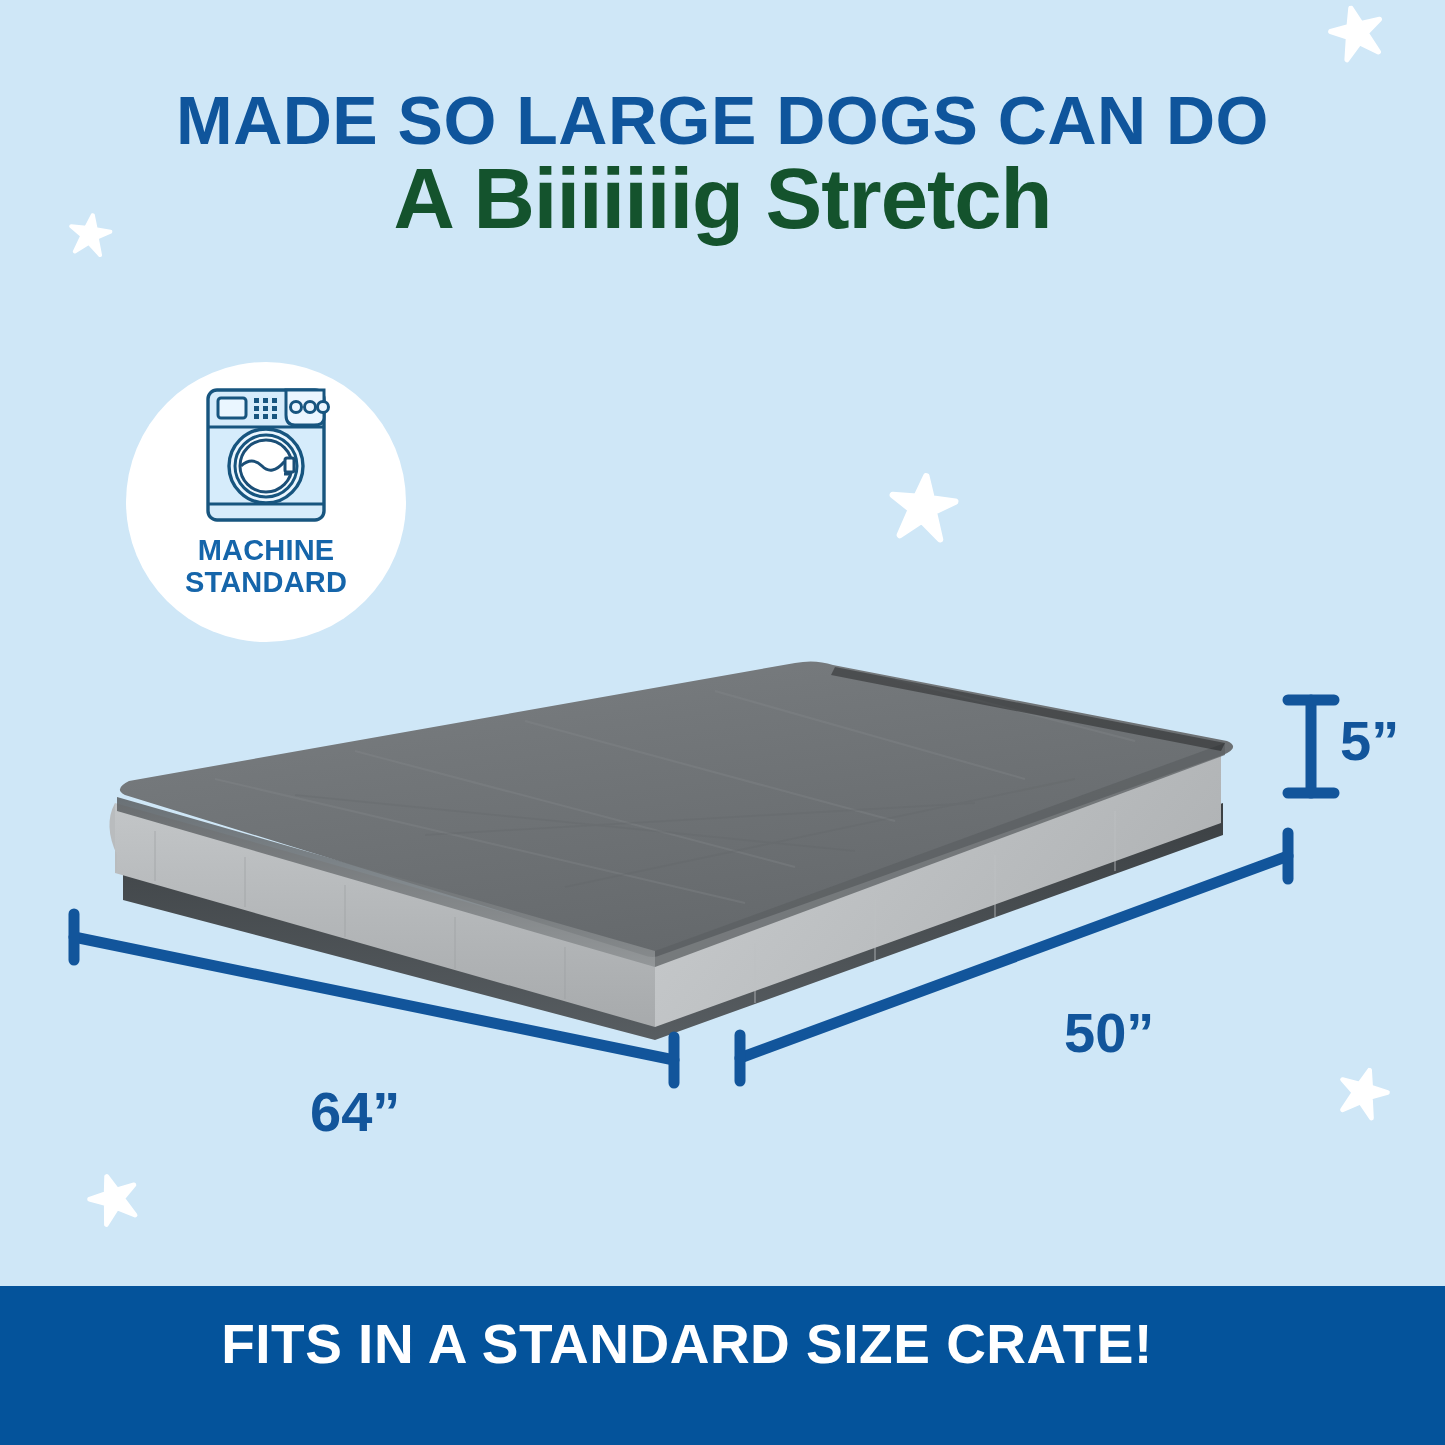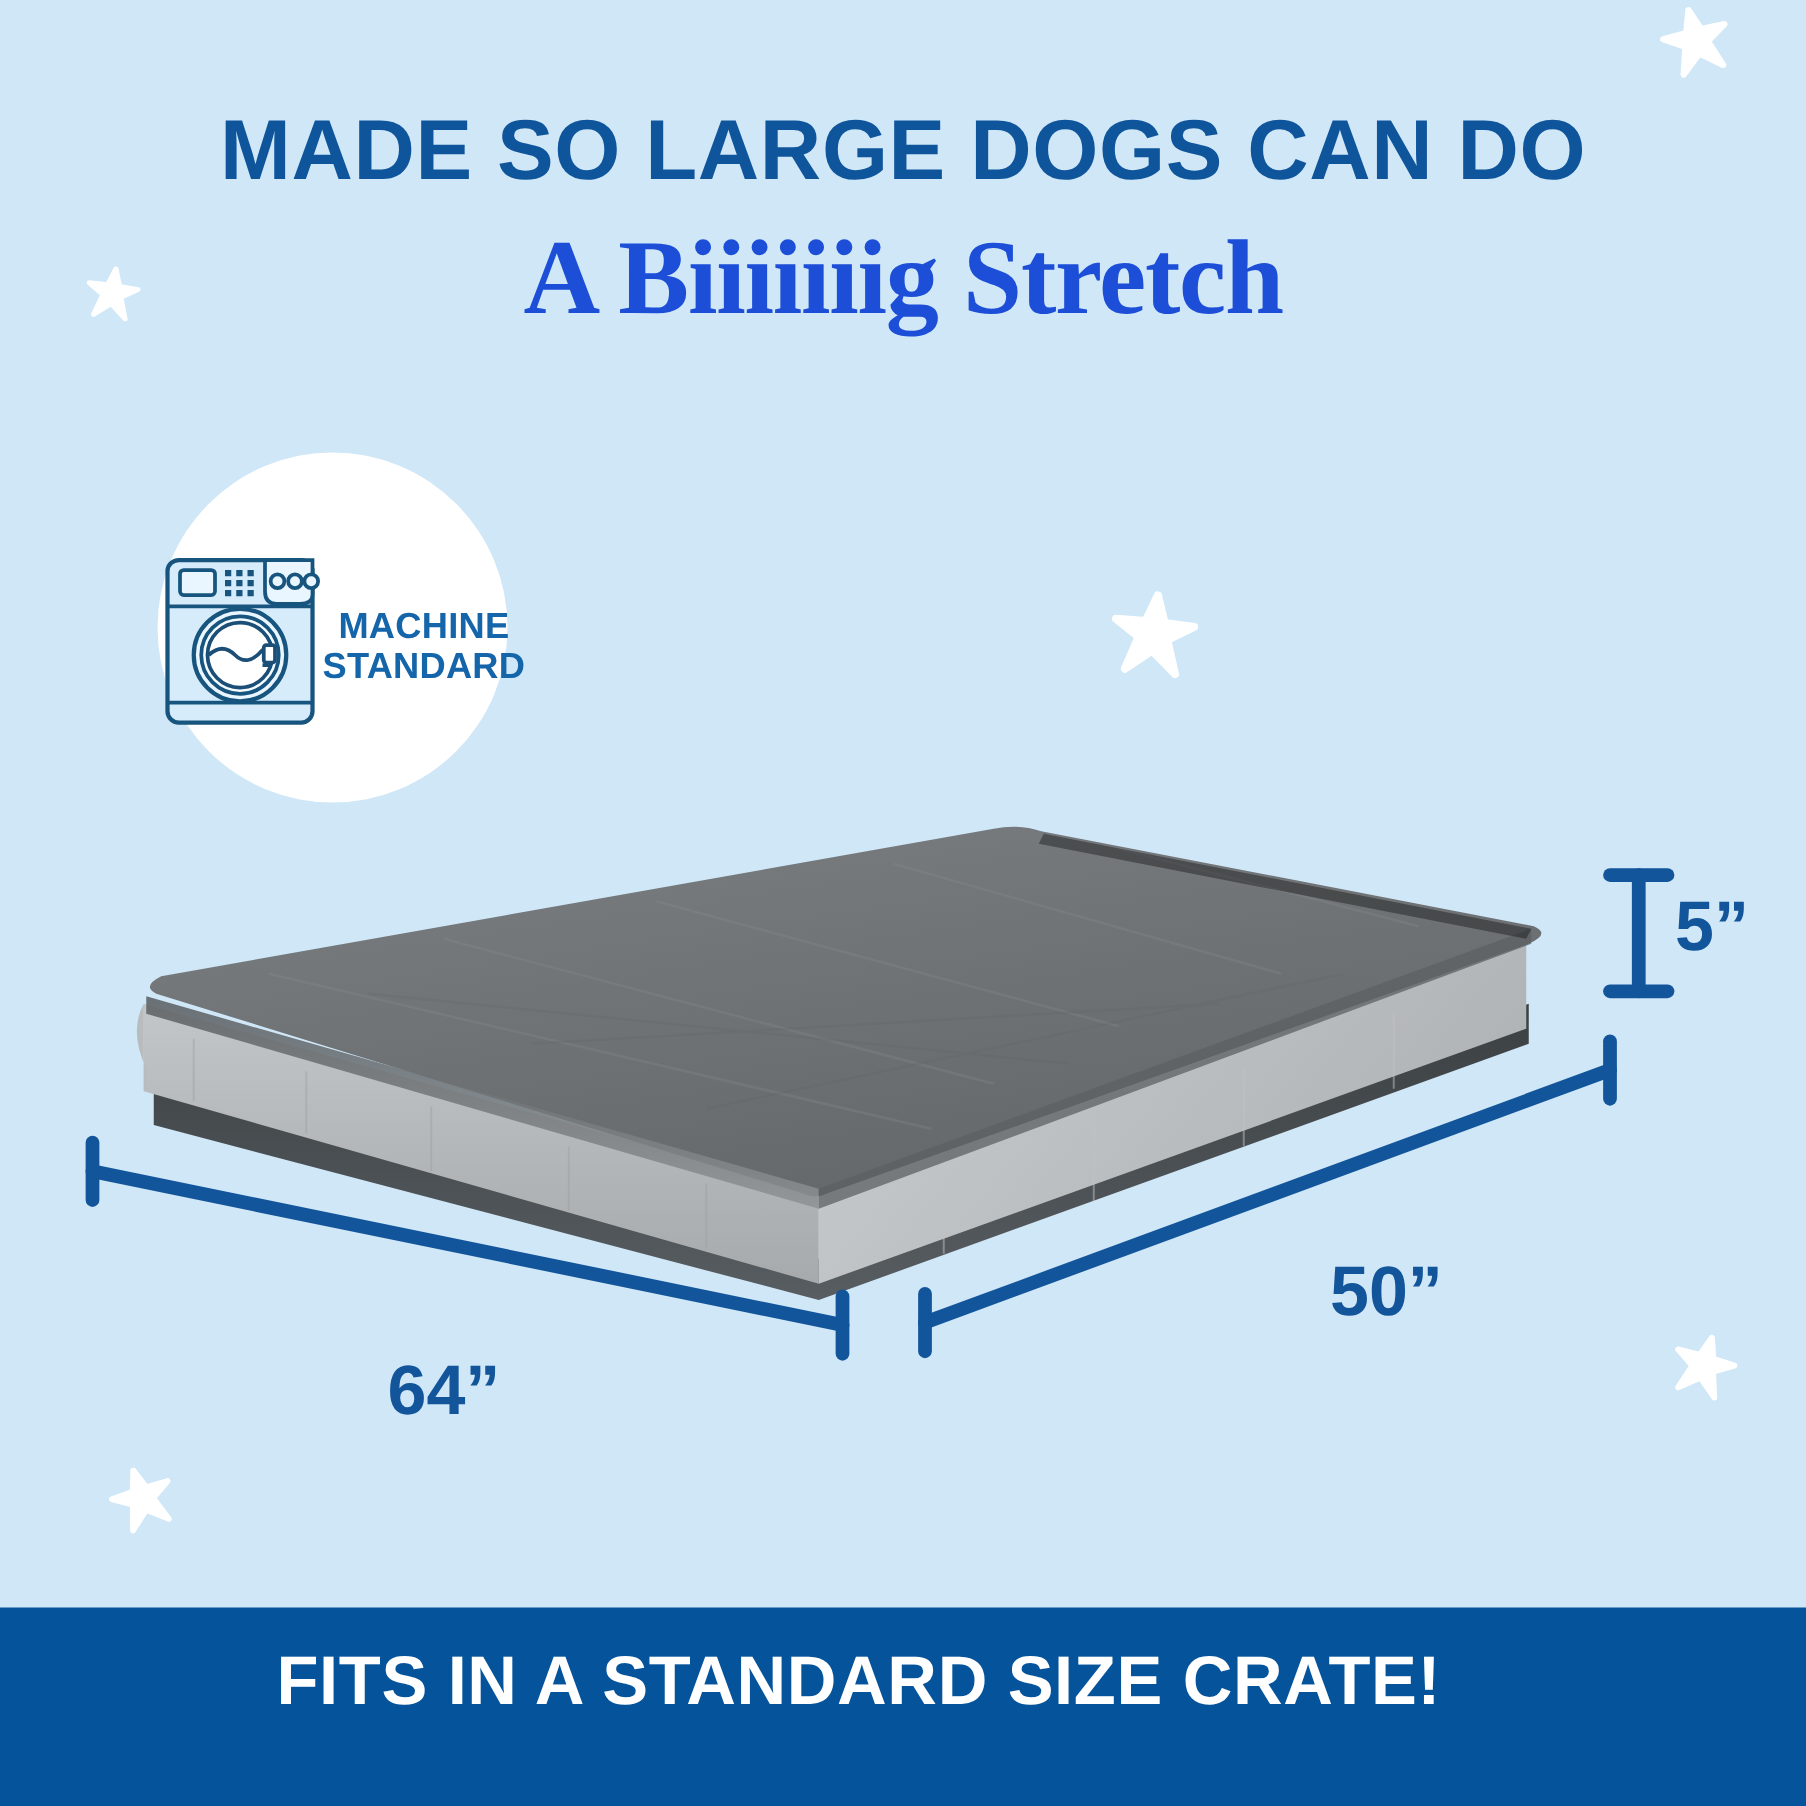--- a/index.html
+++ b/index.html
@@ -33,41 +33,40 @@
   #headline-line-1 {
     font-family: "Liberation Sans", sans-serif;
     font-weight: 700;
     font-size: 68px;
     letter-spacing: 0.5px;
     color: #0f559c;
     line-height: 1.0;
     white-space: nowrap;
   }
   #headline-line-2 {
-    font-family: Liberation Serif, serif;
+    font-family: Liberation Sans, sans-serif;
     font-weight: 700;
     font-size: 85px;
     letter-spacing: -1px;
-    color: #1d4ed8;
+    color: #14532d;
     line-height: 1.05;
-    margin-top: 24px;
     white-space: nowrap;
   }
 
   
   #washable-badge {
     position: absolute;
     left: 126px;
     top: 362px;
     width: 280px;
     height: 280px;
     border-radius: 50%;
     background: #ffffff;
     display: flex;
-    flex-direction: row;
+    flex-direction: column;
     align-items: center;
     justify-content: flex-start;
     box-sizing: border-box;
     padding-top: 22px;
   }
   #washer-icon-wrap {
     width: 132px;
     height: 142px;
   }
   #badge-label {

